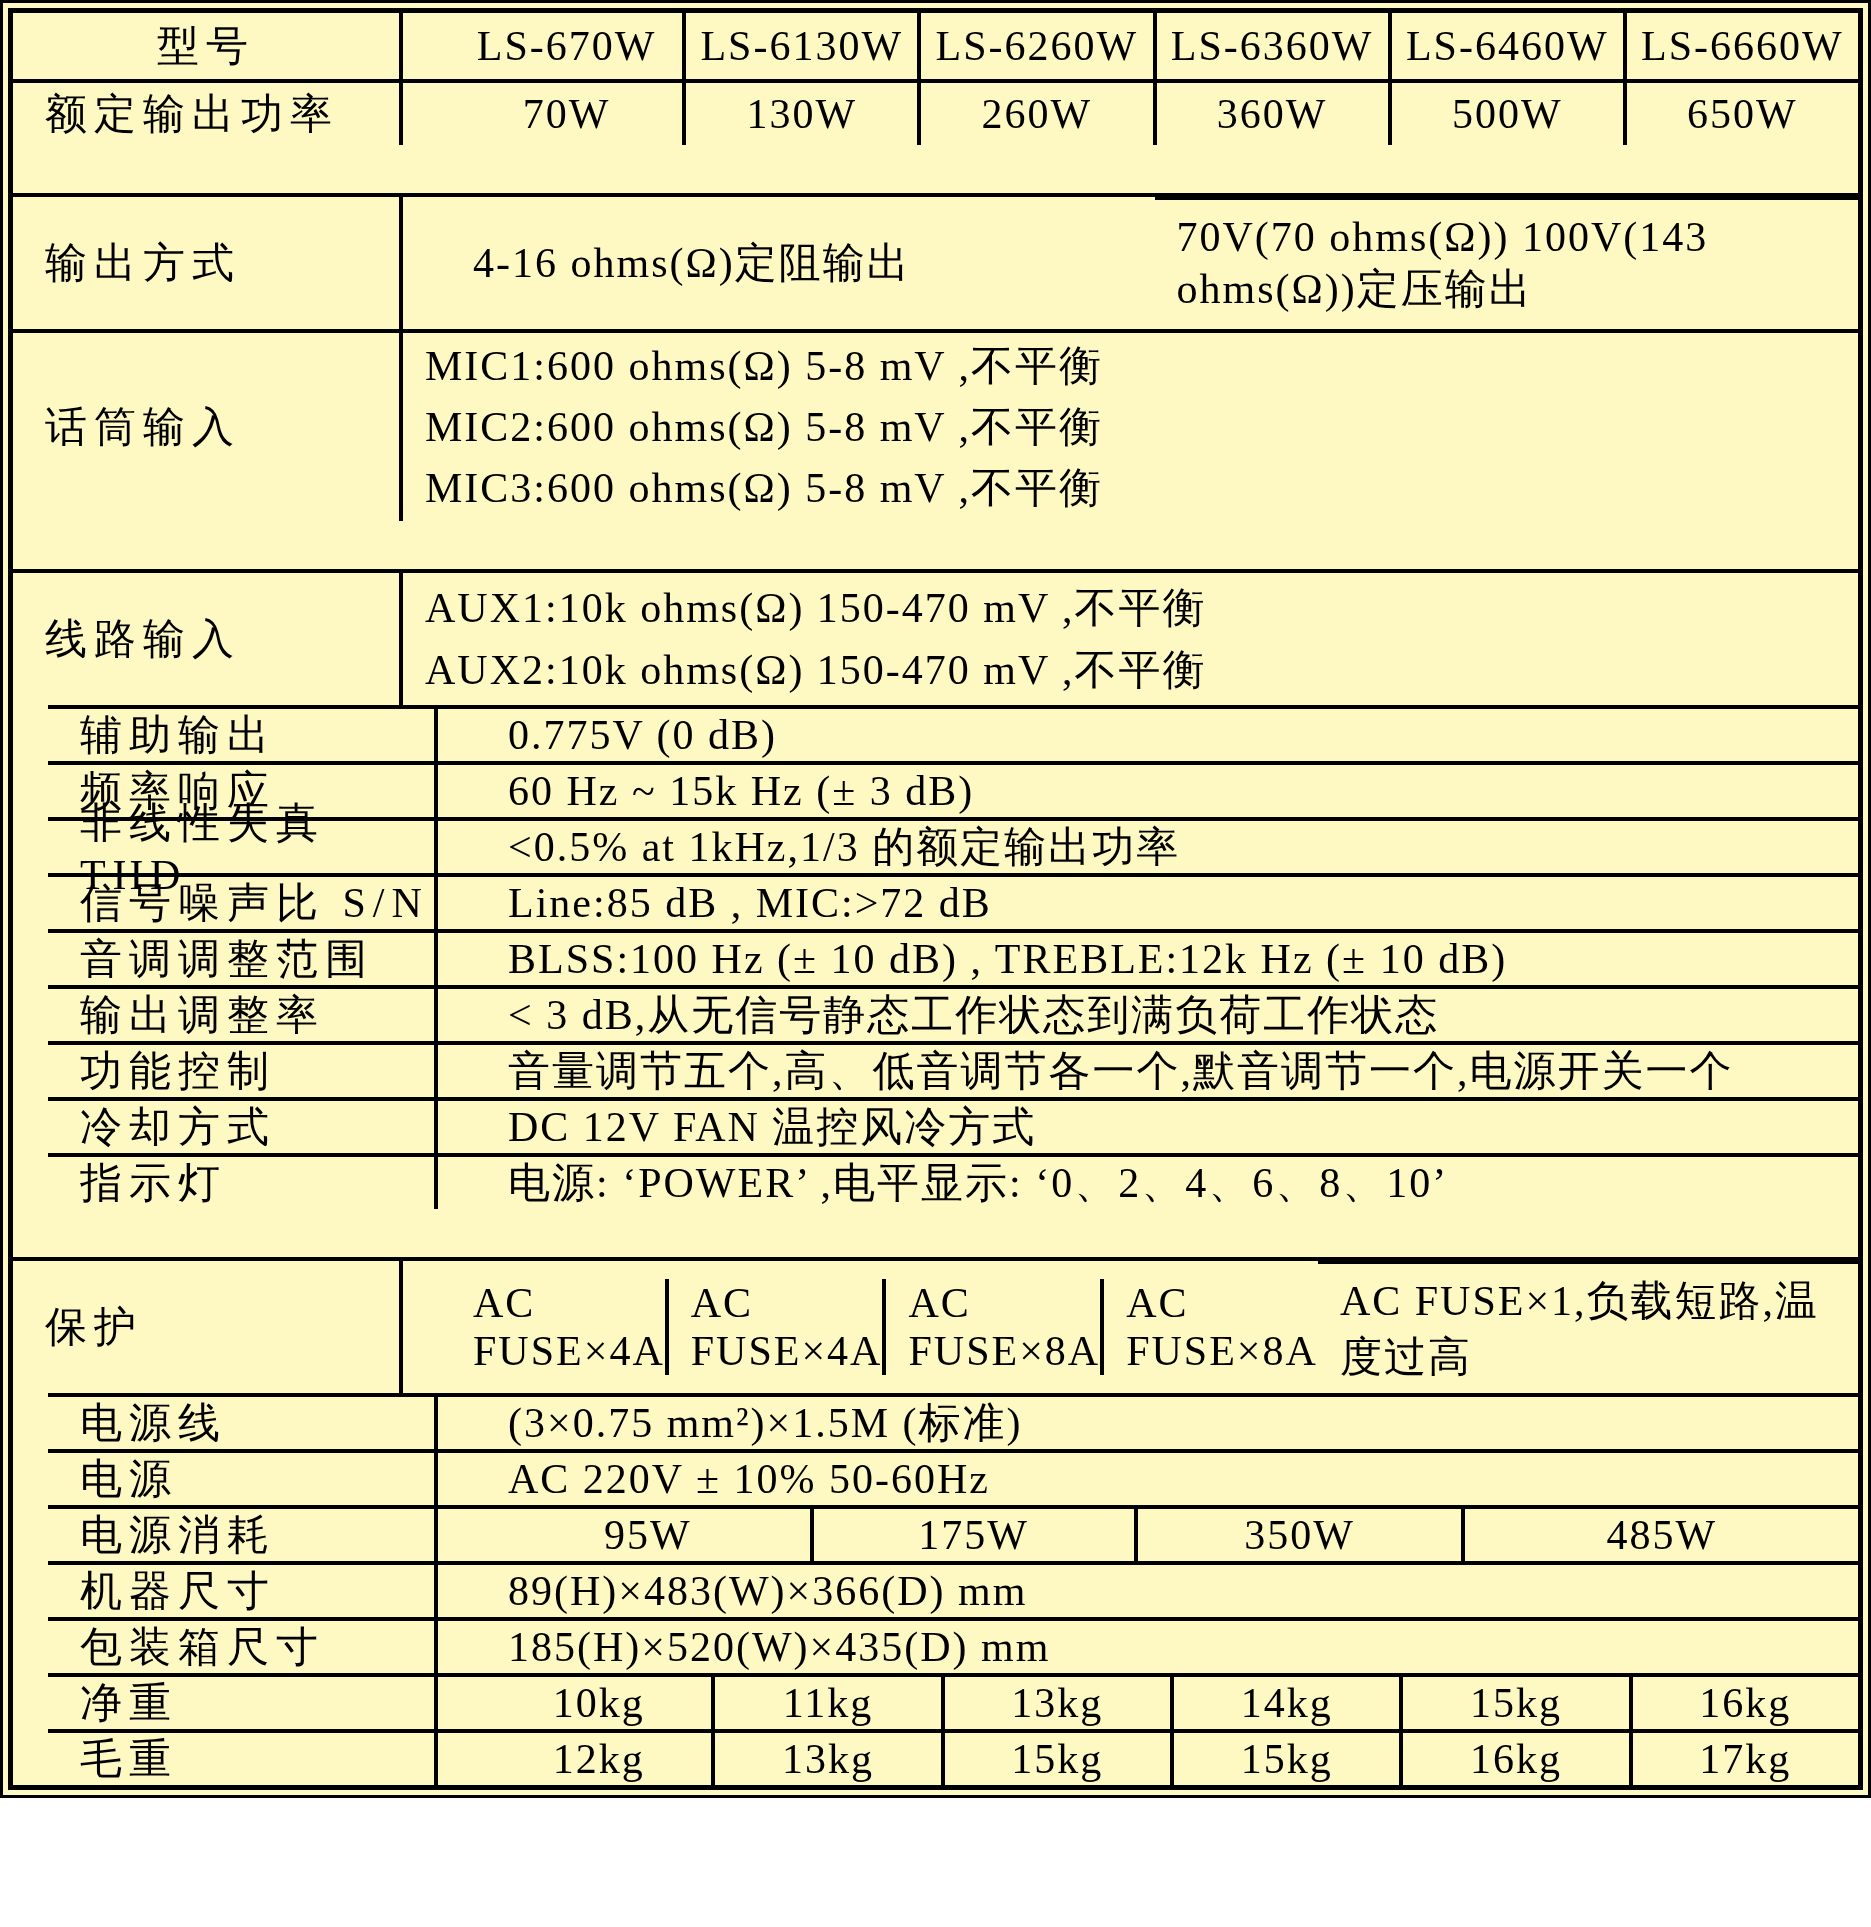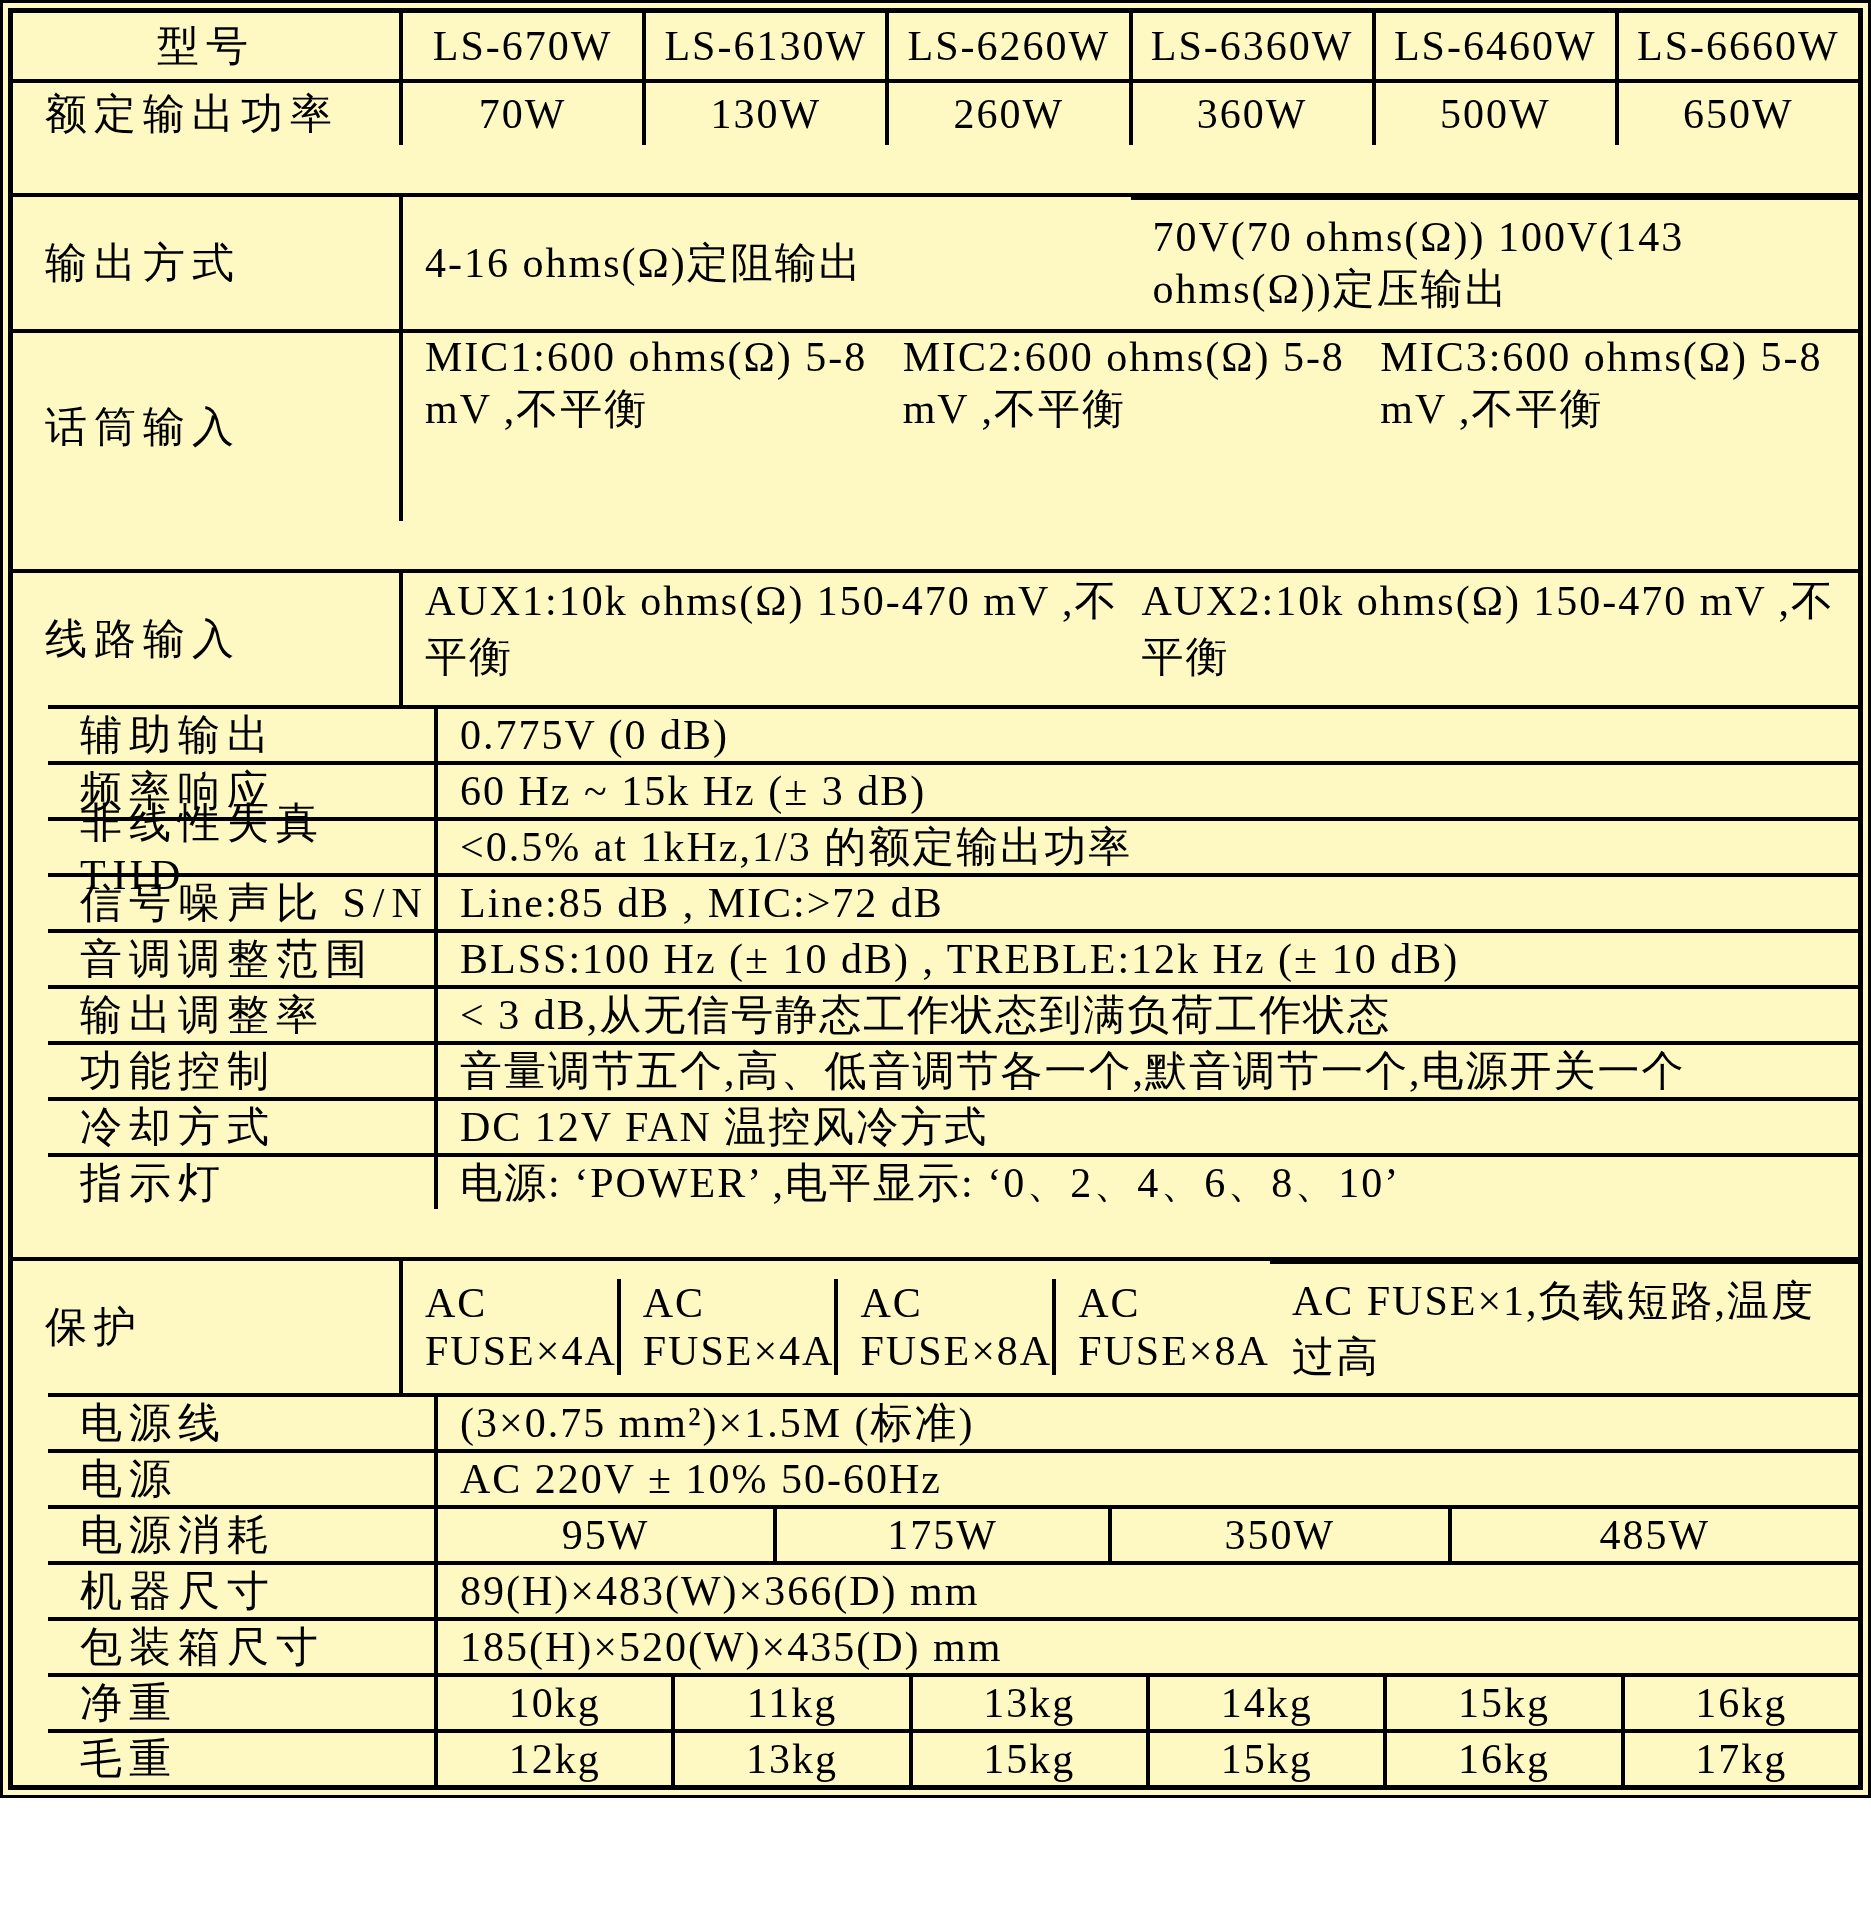--- a/index.html
+++ b/index.html
@@ -29,24 +29,24 @@
   .label{
     width:390px;
     flex:0 0 390px;
     border-right:4px solid #000;
     display:flex;
     align-items:center;
     padding-left:32px;
     letter-spacing:7px;
   }
   .label.center{justify-content:center;padding-left:0;}
-  .values{flex:1;min-width:0;display:flex;}
+  .values{flex:1;min-width:0;display:flex;padding-left:48px;}
   .values.cols{flex-direction:row;}
   .values.stack{flex-direction:row;}
-  .values.lines{flex-direction:row;justify-content:space-evenly;padding-left:22px;letter-spacing:2px;}
+  .values.lines{flex-direction:column;justify-content:space-evenly;padding-left:22px;letter-spacing:2px;}
   .cell{
     flex:1;
     border-left:4px solid #000;
     display:flex;
     align-items:center;
     justify-content:center;
     letter-spacing:2px;
   }
   .cell:first-child{border-left:none;}
   .cell.left{justify-content:flex-start;padding-left:22px;}

